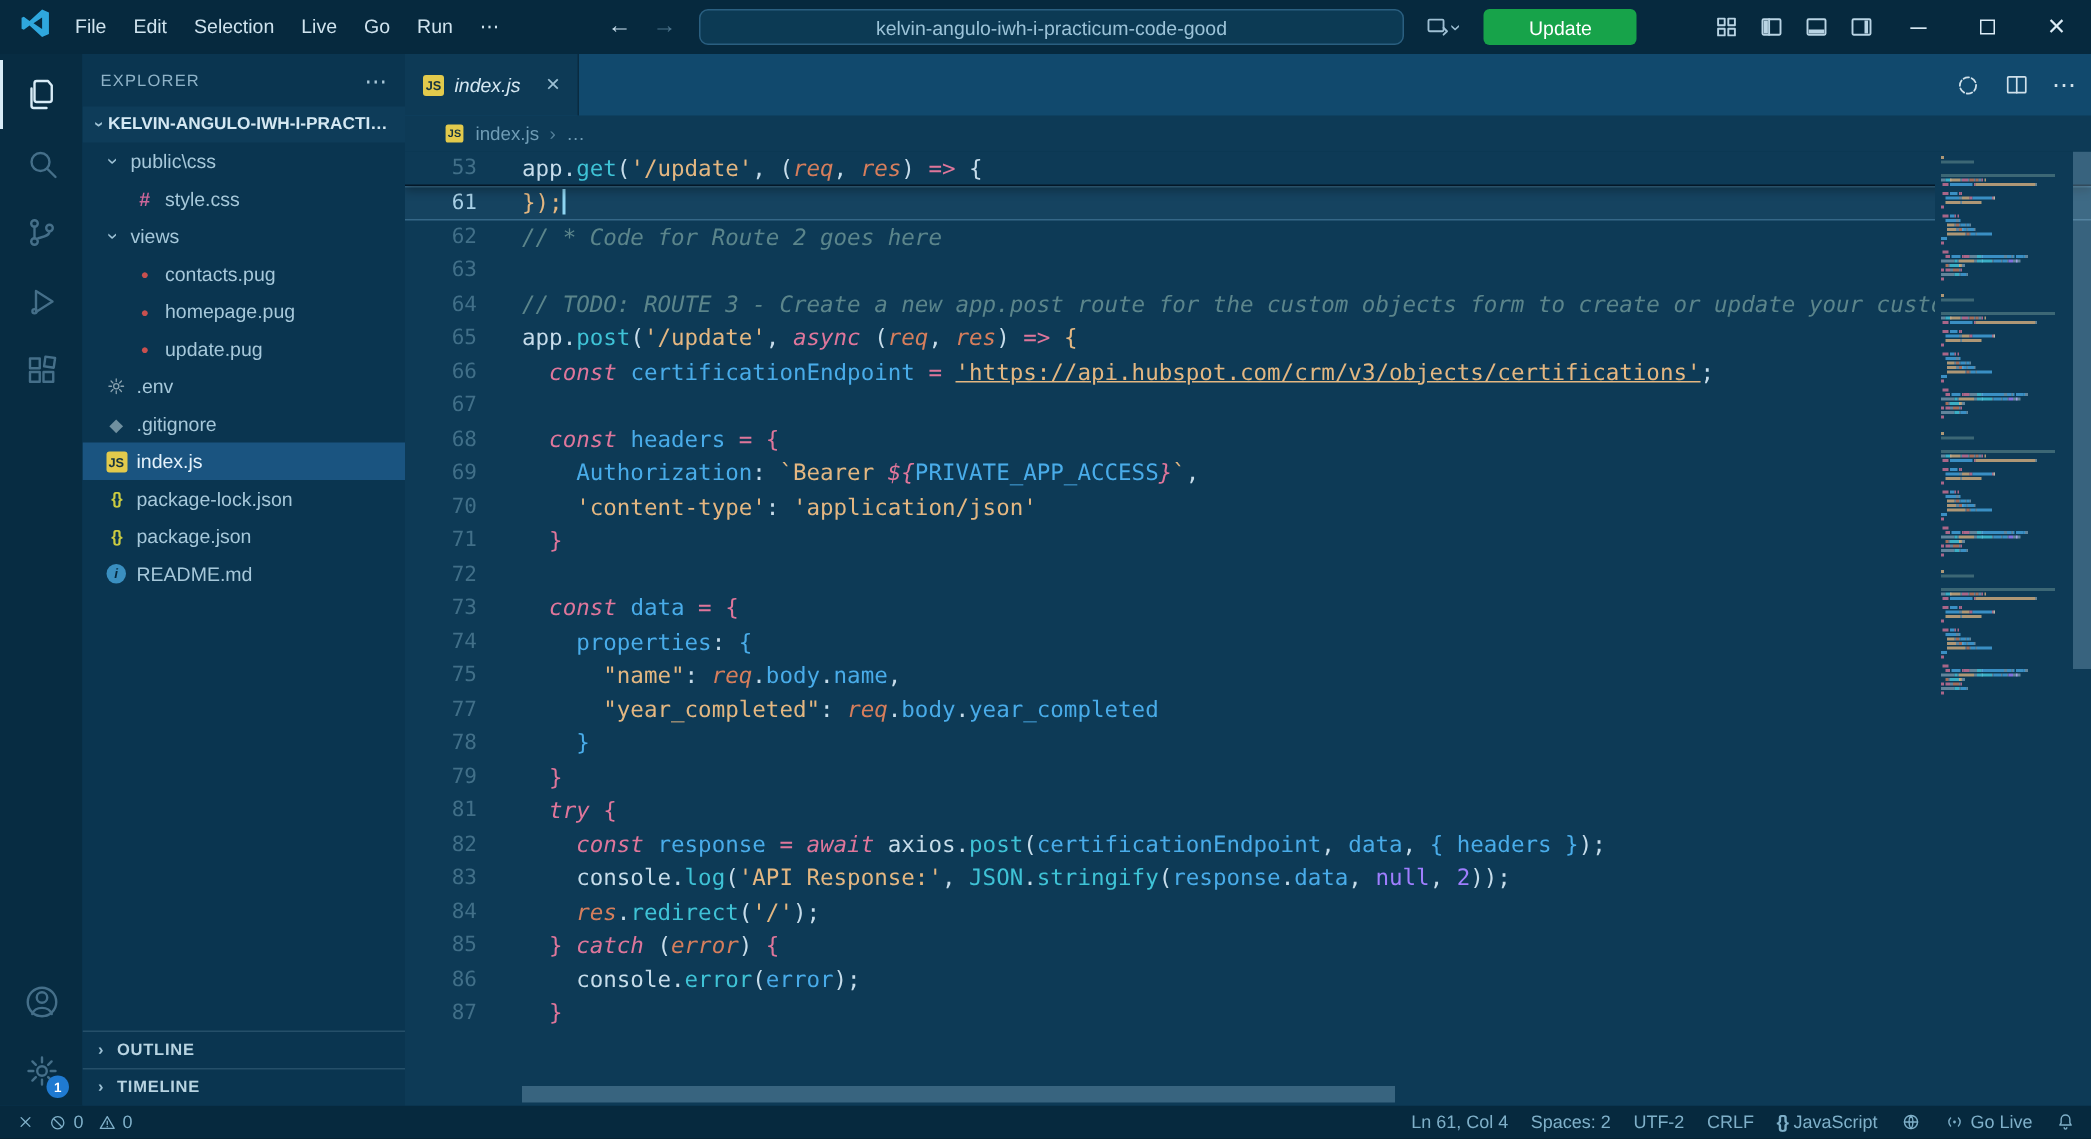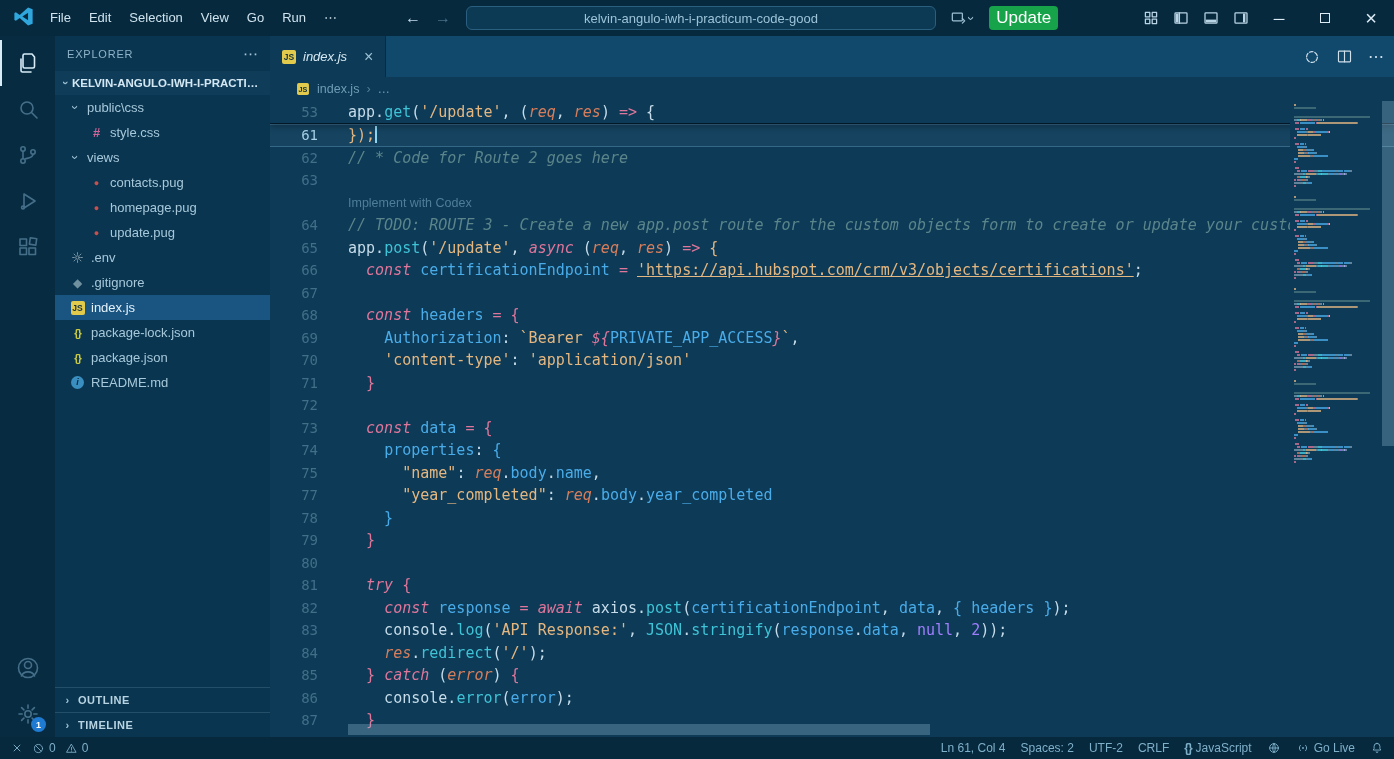--- a/index.html
+++ b/index.html
@@ -15,22 +15,22 @@
   .vscode-logo{margin:0 8px 0 14px;flex:none;}
   .menu-bar{display:flex;height:36px;align-items:center;}
   .menu-item{padding:0 9px;font-size:13px;color:#cfe3ee;line-height:36px;cursor:default;}
   .title-center{position:absolute;left:400px;top:0;height:36px;display:flex;align-items:center;gap:4px;}
   .nav-arrow{width:26px;text-align:center;font-size:16px;color:#c6dcea;}
   .nav-arrow.fwd{color:#4a7189;}
   .cmd-box{width:470px;height:24px;margin:0 6px;background:#0c3a54;border:1px solid #2a5f80;border-radius:6px;
     display:flex;align-items:center;justify-content:center;font-size:13px;color:#9cc3d8;}
   .win-menu{display:flex;align-items:center;color:#9fc0d4;gap:2px;margin-left:4px;}
   .chev{display:inline-block;transform:rotate(90deg);font-size:13px;line-height:1;}
-  .update-btn{height:24px;margin-left:12px;padding:0 7px;background:#17a34a;border:none;border-radius:4px;
-    color:#fff;font-size:17px;display:flex;align-items:center;font-family:inherit;}
+  .update-btn{height:24px;margin-left:12px;padding:0 30px;background:#17a34a;border:none;border-radius:4px;
+    color:#fff;font-size:13px;display:flex;align-items:center;font-family:inherit;}
   .title-right{position:absolute;right:0;top:0;height:36px;display:flex;align-items:center;}
   .layout-ic{width:30px;height:36px;display:flex;align-items:center;justify-content:center;color:#b9d4e4;}
   .win-btn{width:46px;height:36px;display:flex;align-items:center;justify-content:center;color:#dcecf6;font-size:15px;}
   .max-box{width:10px;height:10px;border:1px solid #dcecf6;}
   .win-close{font-size:20px;}
 
   
   .main{display:flex;height:701px;}
 
   .activitybar{width:55px;background:#072c42;display:flex;flex-direction:column;align-items:center;padding-top:4px;position:relative;flex:none;}
@@ -107,21 +107,21 @@
   <div class="titlebar">
     <span class="vscode-logo">
       <svg viewBox="0 0 100 100" width="19" height="19">
           <path fill="#2fa7dd" d="M74 2 30 42 10 27 2 31v38l8 4 20-15 44 40 24-10V12L74 2zM74 30v40L44 50 74 30z"></path>
         </svg>
     </span>
     <div class="menu-bar">
         <span class="menu-item">File</span>
         <span class="menu-item">Edit</span>
         <span class="menu-item">Selection</span>
-        <span class="menu-item">View</span>
+        <span class="menu-item">Live</span>
         <span class="menu-item">Go</span>
         <span class="menu-item">Run</span>
         <span class="menu-item">⋯</span>
       </div>
 
     <div class="title-center">
       <span class="nav-arrow">←</span>
       <span class="nav-arrow fwd">→</span>
       <div class="cmd-box">
         <span>kelvin-angulo-iwh-i-practicum-code-good</span>
@@ -340,37 +340,35 @@
 
       <div class="code-area">
         <div class="sticky-row">
           <span class="gutter">53</span>
           <span class="code-text"><span class="tk-t">app.</span><span class="tk-f">get</span><span class="tk-t">(</span><span class="tk-s">'/update'</span><span class="tk-t">, (</span><span class="tk-p">req</span><span class="tk-t">, </span><span class="tk-p">res</span><span class="tk-t">) </span><span class="tk-k">=&gt;</span><span class="tk-t"> {</span></span>
         </div>
         <div>
             <div class="code-row current"><span class="gutter">61</span><span class="code-text"><span class="tk-b1">});</span><span class="caret"></span></span></div>
             <div class="code-row"><span class="gutter">62</span><span class="code-text"><span class="tk-c">// * Code for Route 2 goes here</span></span></div>
             <div class="code-row"><span class="gutter">63</span><span class="code-text"></span></div>
-            <div class="code-row lens-row"><span class="gutter"></span><span class="lens">Implement with Codex</span></div>
             <div class="code-row"><span class="gutter">64</span><span class="code-text"><span class="tk-c">// TODO: ROUTE 3 - Create a new app.post route for the custom objects form to create or update your custom</span></span></div>
             <div class="code-row"><span class="gutter">65</span><span class="code-text"><span class="tk-t">app.</span><span class="tk-f">post</span><span class="tk-t">(</span><span class="tk-s">'/update'</span><span class="tk-t">, </span><span class="tk-k">async</span><span class="tk-t"> (</span><span class="tk-p">req</span><span class="tk-t">, </span><span class="tk-p">res</span><span class="tk-t">) </span><span class="tk-k">=&gt;</span><span class="tk-t"> </span><span class="tk-b1">{</span></span></div>
             <div class="code-row"><span class="gutter">66</span><span class="code-text"><span class="tk-t">  </span><span class="tk-k">const</span><span class="tk-t"> </span><span class="tk-v">certificationEndpoint</span><span class="tk-t"> </span><span class="tk-k">=</span><span class="tk-t"> </span><span class="tk-u">'https://api.hubspot.com/crm/v3/objects/certifications'</span><span class="tk-t">;</span></span></div>
             <div class="code-row"><span class="gutter">67</span><span class="code-text"></span></div>
             <div class="code-row"><span class="gutter">68</span><span class="code-text"><span class="tk-t">  </span><span class="tk-k">const</span><span class="tk-t"> </span><span class="tk-v">headers</span><span class="tk-t"> </span><span class="tk-k">=</span><span class="tk-t"> </span><span class="tk-b2">{</span></span></div>
             <div class="code-row"><span class="gutter">69</span><span class="code-text"><span class="tk-t">    </span><span class="tk-v">Authorization</span><span class="tk-t">: </span><span class="tk-s">`Bearer </span><span class="tk-k">${</span><span class="tk-v">PRIVATE_APP_ACCESS</span><span class="tk-k">}</span><span class="tk-s">`</span><span class="tk-t">,</span></span></div>
             <div class="code-row"><span class="gutter">70</span><span class="code-text"><span class="tk-t">    </span><span class="tk-s">'content-type'</span><span class="tk-t">: </span><span class="tk-s">'application/json'</span></span></div>
             <div class="code-row"><span class="gutter">71</span><span class="code-text"><span class="tk-b2">  }</span></span></div>
             <div class="code-row"><span class="gutter">72</span><span class="code-text"></span></div>
             <div class="code-row"><span class="gutter">73</span><span class="code-text"><span class="tk-t">  </span><span class="tk-k">const</span><span class="tk-t"> </span><span class="tk-v">data</span><span class="tk-t"> </span><span class="tk-k">=</span><span class="tk-t"> </span><span class="tk-b2">{</span></span></div>
             <div class="code-row"><span class="gutter">74</span><span class="code-text"><span class="tk-t">    </span><span class="tk-v">properties</span><span class="tk-t">: </span><span class="tk-b3">{</span></span></div>
             <div class="code-row"><span class="gutter">75</span><span class="code-text"><span class="tk-t">      </span><span class="tk-s">"name"</span><span class="tk-t">: </span><span class="tk-p">req</span><span class="tk-t">.</span><span class="tk-v">body</span><span class="tk-t">.</span><span class="tk-v">name</span><span class="tk-t">,</span></span></div>
             <div class="code-row"><span class="gutter">77</span><span class="code-text"><span class="tk-t">      </span><span class="tk-s">"year_completed"</span><span class="tk-t">: </span><span class="tk-p">req</span><span class="tk-t">.</span><span class="tk-v">body</span><span class="tk-t">.</span><span class="tk-v">year_completed</span></span></div>
             <div class="code-row"><span class="gutter">78</span><span class="code-text"><span class="tk-b3">    }</span></span></div>
             <div class="code-row"><span class="gutter">79</span><span class="code-text"><span class="tk-b2">  }</span></span></div>
-            <div class="code-row"><span class="gutter">80</span><span class="code-text"></span></div>
             <div class="code-row"><span class="gutter">81</span><span class="code-text"><span class="tk-t">  </span><span class="tk-k">try</span><span class="tk-t"> </span><span class="tk-b2">{</span></span></div>
             <div class="code-row"><span class="gutter">82</span><span class="code-text"><span class="tk-t">    </span><span class="tk-k">const</span><span class="tk-t"> </span><span class="tk-v">response</span><span class="tk-t"> </span><span class="tk-k">=</span><span class="tk-t"> </span><span class="tk-k">await</span><span class="tk-t"> axios.</span><span class="tk-f">post</span><span class="tk-t">(</span><span class="tk-v">certificationEndpoint</span><span class="tk-t">, </span><span class="tk-v">data</span><span class="tk-t">, </span><span class="tk-b3">{</span><span class="tk-t"> </span><span class="tk-v">headers</span><span class="tk-t"> </span><span class="tk-b3">}</span><span class="tk-t">);</span></span></div>
             <div class="code-row"><span class="gutter">83</span><span class="code-text"><span class="tk-t">    console.</span><span class="tk-f">log</span><span class="tk-t">(</span><span class="tk-s">'API Response:'</span><span class="tk-t">, </span><span class="tk-f">JSON</span><span class="tk-t">.</span><span class="tk-f">stringify</span><span class="tk-t">(</span><span class="tk-v">response</span><span class="tk-t">.</span><span class="tk-v">data</span><span class="tk-t">, </span><span class="tk-n">null</span><span class="tk-t">, </span><span class="tk-n">2</span><span class="tk-t">));</span></span></div>
             <div class="code-row"><span class="gutter">84</span><span class="code-text"><span class="tk-t">    </span><span class="tk-p">res</span><span class="tk-t">.</span><span class="tk-f">redirect</span><span class="tk-t">(</span><span class="tk-s">'/'</span><span class="tk-t">);</span></span></div>
             <div class="code-row"><span class="gutter">85</span><span class="code-text"><span class="tk-b2">  }</span><span class="tk-t"> </span><span class="tk-k">catch</span><span class="tk-t"> (</span><span class="tk-p">error</span><span class="tk-t">) </span><span class="tk-b2">{</span></span></div>
             <div class="code-row"><span class="gutter">86</span><span class="code-text"><span class="tk-t">    console.</span><span class="tk-f">error</span><span class="tk-t">(</span><span class="tk-v">error</span><span class="tk-t">);</span></span></div>
             <div class="code-row"><span class="gutter">87</span><span class="code-text"><span class="tk-b2">  }</span></span></div>
           </div>
         <div class="minimap">
             <div style="position: absolute; left: 4px; top: 3px; width: 2.16px; height: 2px; background: rgba(228, 183, 129, 0.75);"></div>

